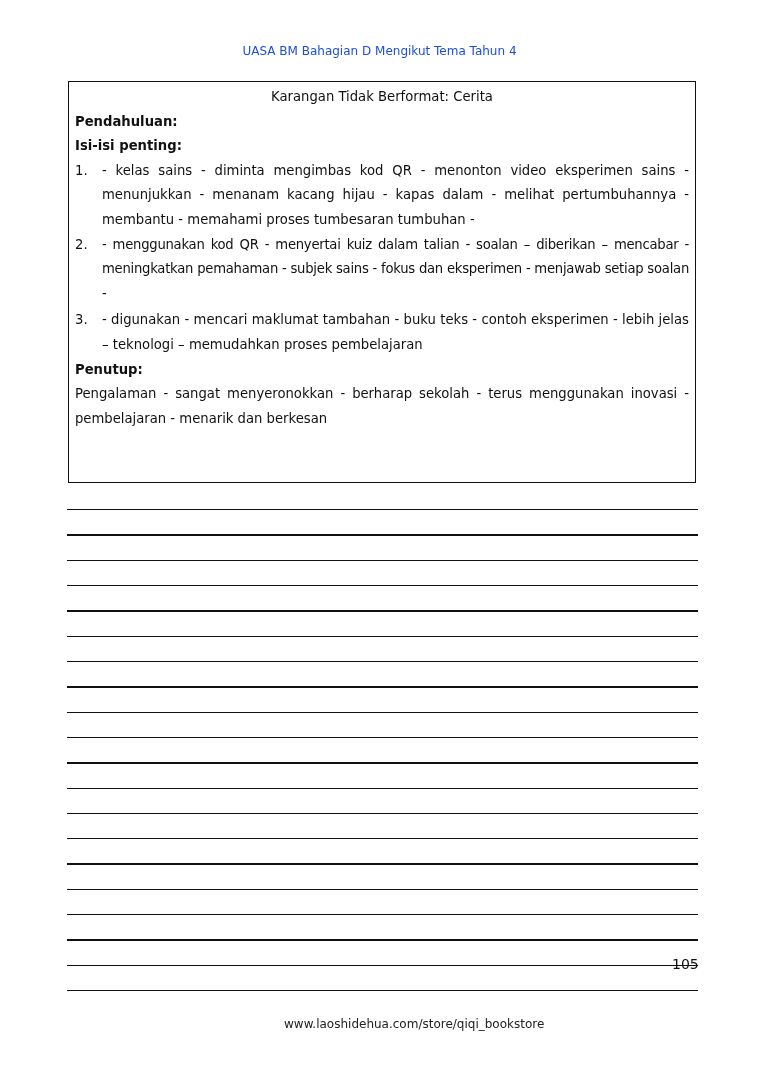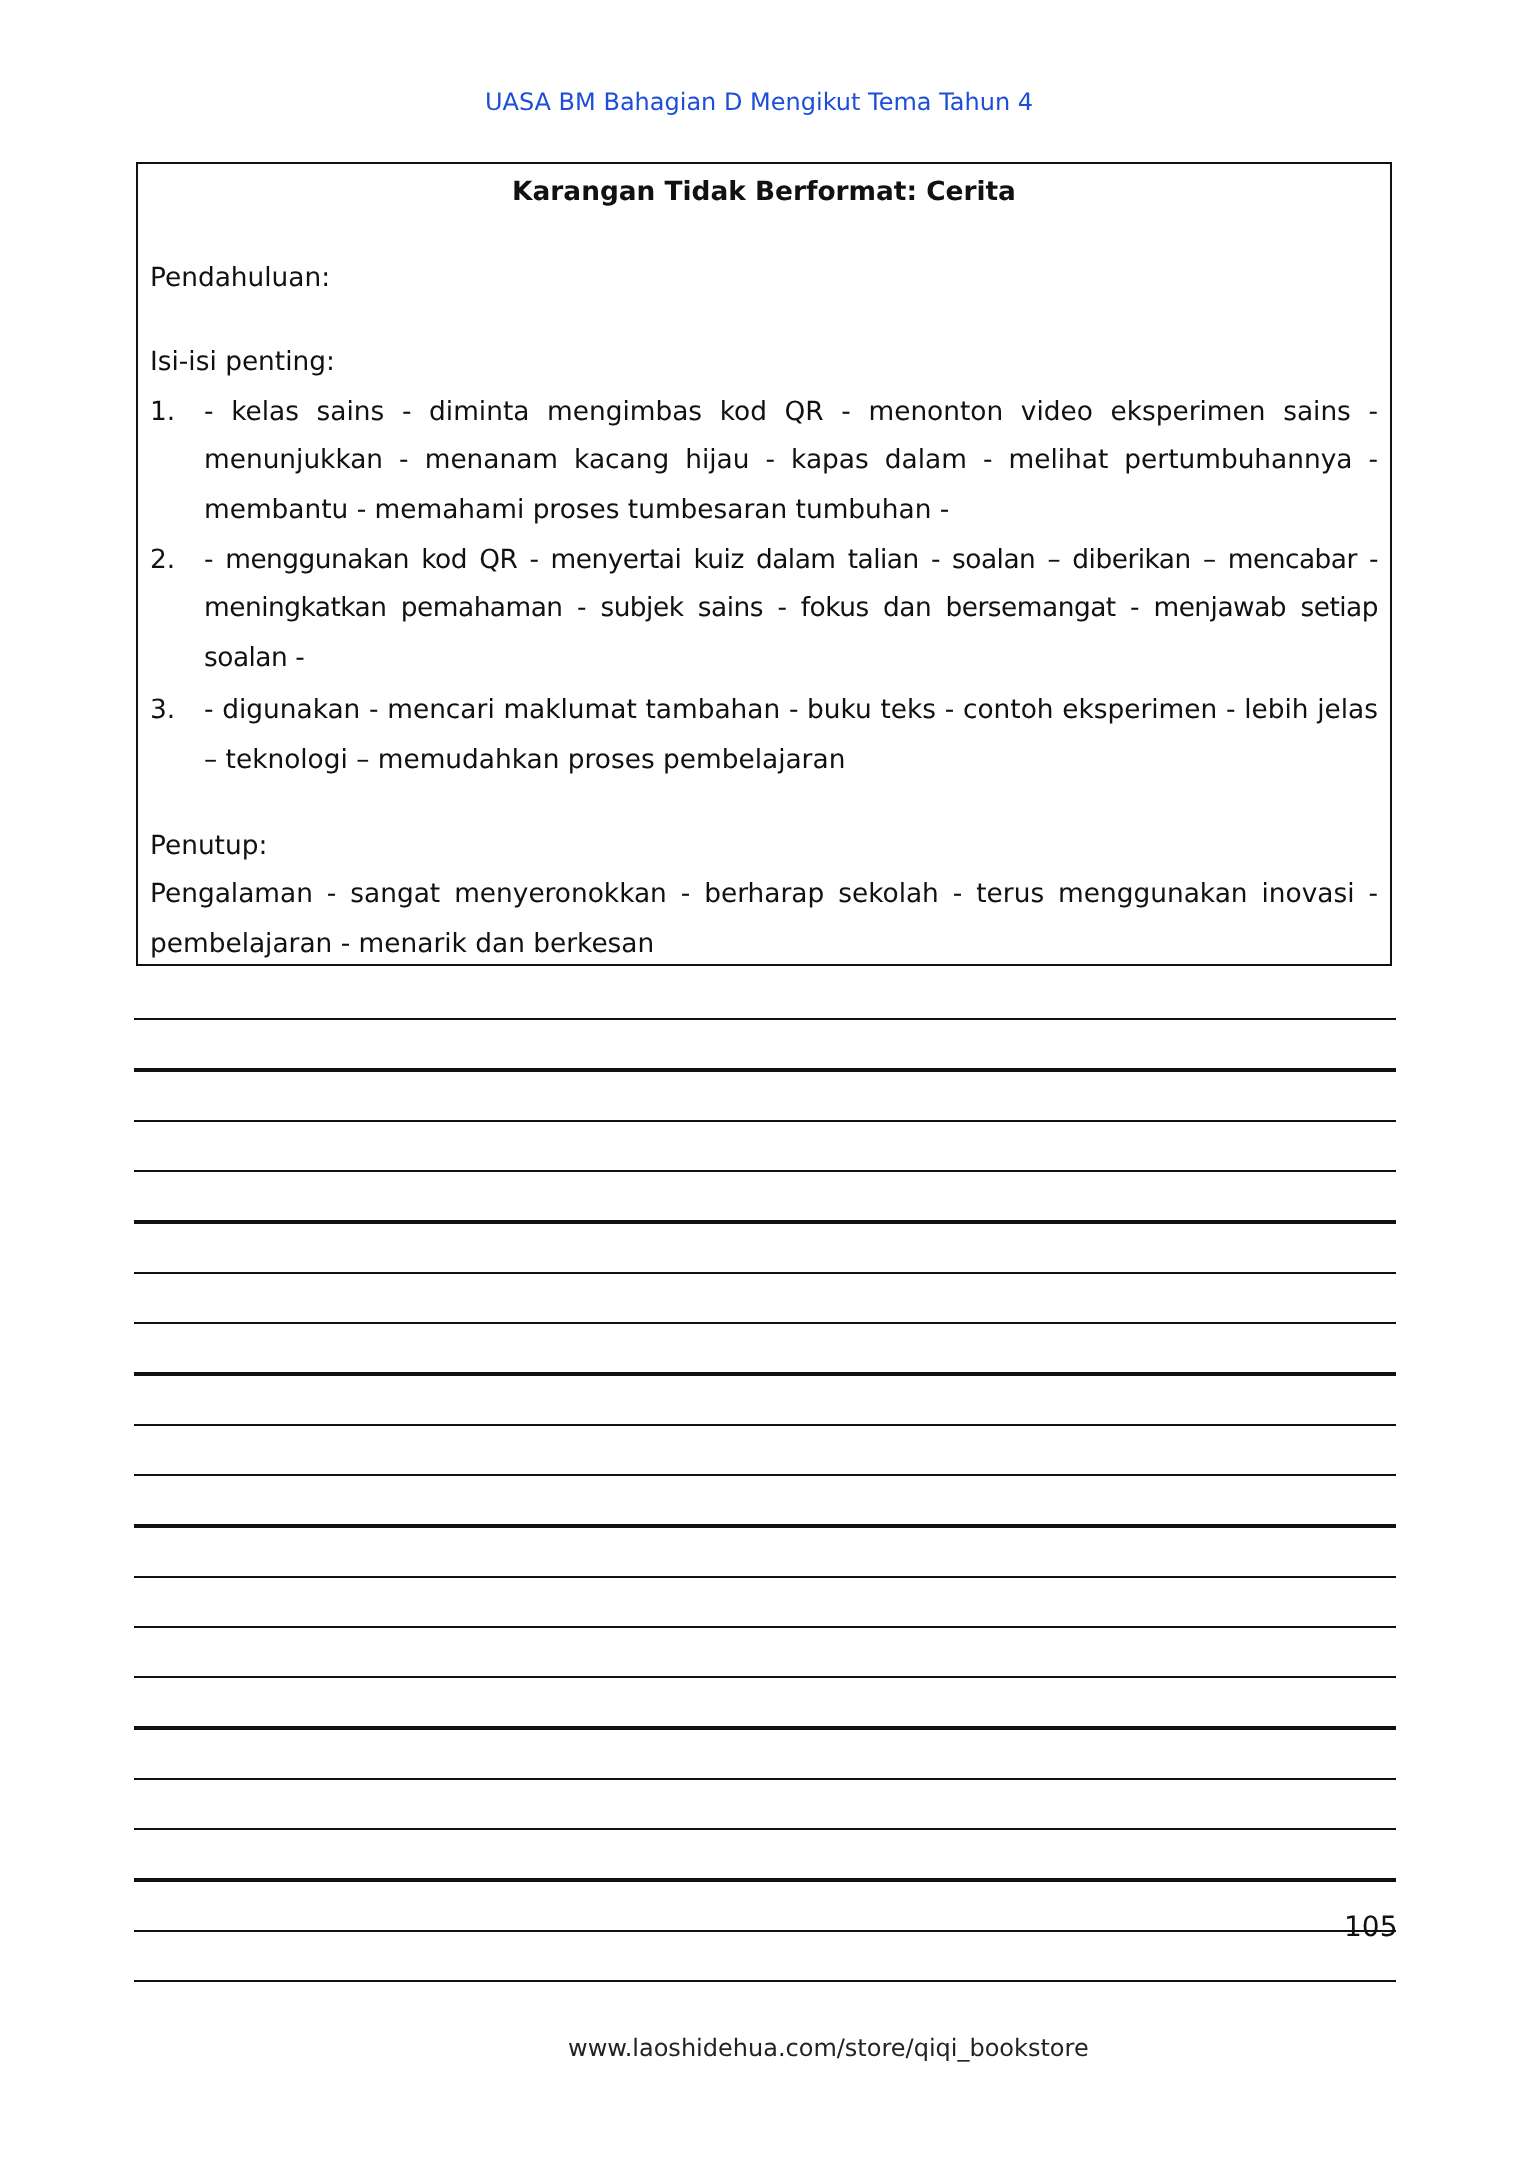--- a/index.html
+++ b/index.html
@@ -1,20 +1,20 @@
 <!DOCTYPE html>
 <html><head>
   <meta charset="utf-8">
   <style>
     html, body { margin: 0; padding: 0; background: #ffffff; }
     body { width: 759px; height: 1079px; position: relative; overflow: hidden; font-family: "DejaVu Sans", sans-serif; color: #111; }
     .header { position: absolute; top: 44px; left: 0; width: 759px; text-align: center; font-size: 12px; color: #1d4ed8; font-family: "DejaVu Sans", sans-serif; }
     .box { position: absolute; left: 68px; top: 81px; width: 628px; height: 402px; border: 1.4px solid #111; box-sizing: border-box; padding: 3px 6px 0 6px; font-family: "DejaVu Sans", sans-serif; font-size: 13.2px; line-height: 24.6px; color: #111; }
-    .title { text-align: center; font-weight: bold; }
-    .heading { font-weight: normal; margin-top: 18px; }
+    .title { text-align: center; font-weight: normal; }
+    .heading { font-weight: bold; }
     .para { text-align: justify; }
     .item { display: flex; }
     .item .num { width: 27px; flex: 0 0 27px; }
     .item .txt { flex: 1; text-align: justify; }
     .item.tight .txt { letter-spacing: -0.25px; }
     .line { position: absolute; left: 67px; width: 631px; height: 1.4px; background: #111; }
     .footer-url { position: absolute; top: 1017px; left: 244px; font-size: 12px; color: #222; margin-left: 40px; }
     .page-num { position: absolute; top: 956px; left: 672px; font-size: 14px; color: #111; }
   </style>
 </head>
@@ -25,21 +25,21 @@
 <div class="box">
   <div class="title">Karangan Tidak Berformat: Cerita</div>
   <div class="heading">Pendahuluan:</div>
   <div class="heading">Isi-isi penting:</div>
   <div class="item">
     <span class="num">1.</span>
     <span class="txt">- kelas sains - diminta mengimbas kod QR - menonton video eksperimen sains - menunjukkan - menanam kacang hijau - kapas dalam - melihat pertumbuhannya - membantu - memahami proses tumbesaran tumbuhan -</span>
   </div>
   <div class="item tight">
     <span class="num">2.</span>
-    <span class="txt">- menggunakan kod QR - menyertai kuiz dalam talian - soalan – diberikan – mencabar - meningkatkan pemahaman - subjek sains - fokus dan bersemangat - menjawab setiap soalan -</span>
+    <span class="txt">- menggunakan kod QR - menyertai kuiz dalam talian - soalan – diberikan – mencabar - meningkatkan pemahaman - subjek sains - fokus dan eksperimen - menjawab setiap soalan -</span>
   </div>
   <div class="item" style="margin-top:2px;">
     <span class="num">3.</span>
     <span class="txt">- digunakan - mencari maklumat tambahan - buku teks - contoh eksperimen - lebih jelas – teknologi – memudahkan proses pembelajaran</span>
   </div>
   <div class="heading">Penutup:</div>
   <div class="para">Pengalaman - sangat menyeronokkan - berharap sekolah - terus menggunakan inovasi - pembelajaran - menarik dan berkesan</div>
 </div>
 
 <div id="lines">

